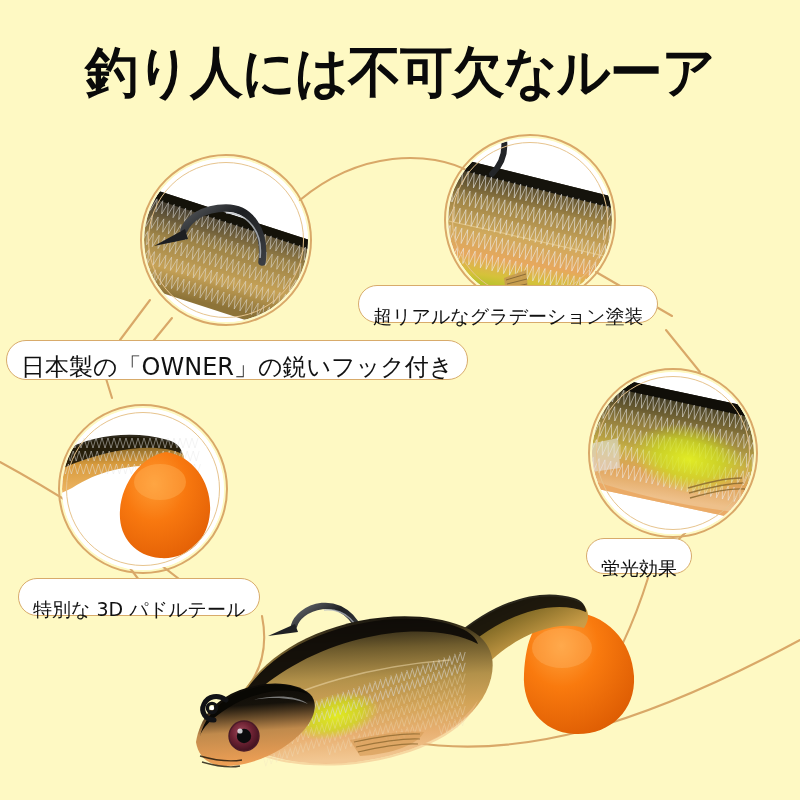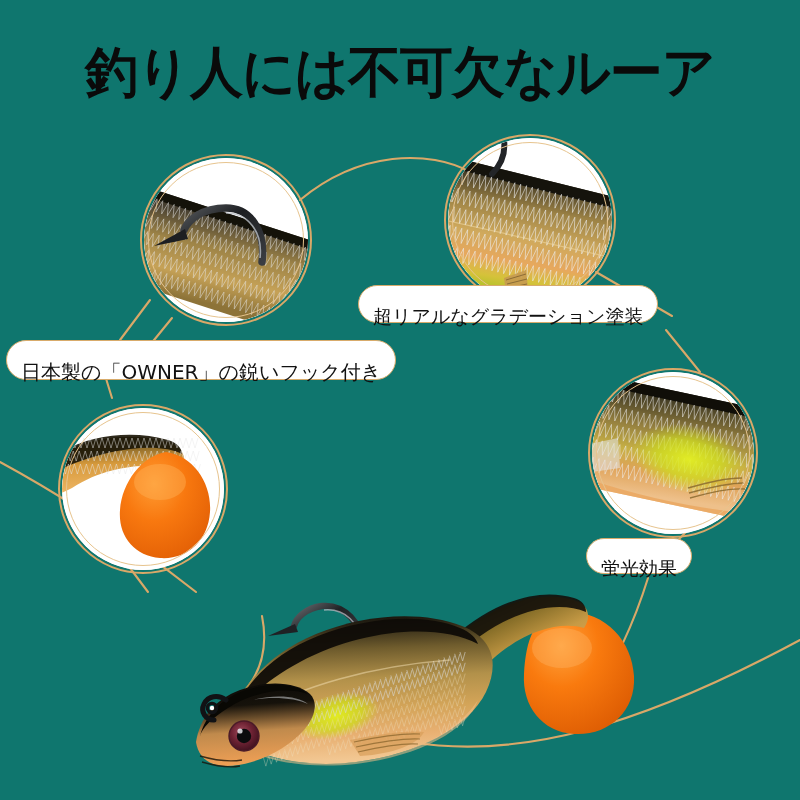--- a/index.html
+++ b/index.html
@@ -4,21 +4,21 @@
 <style>
   html, body {
     margin: 0;
     padding: 0;
     background: #ffffff;
   }
   #stage {
     position: relative;
     width: 800px;
     height: 800px;
-    background: #0f766e;
+    background: #fef9c3;
     overflow: hidden;
     font-family: "Liberation Sans", "DejaVu Sans", sans-serif;
   }
 
   
   .title {
     position: absolute;
     left: 0;
     top: 36px;
     width: 800px;
@@ -56,21 +56,21 @@
     justify-content: center;
     font-family: "DejaVu Sans", "Liberation Sans", sans-serif;
     font-size: 19px;
     font-weight: 400;
     color: #111111;
     white-space: nowrap;
     padding: 0 14px;
     letter-spacing: 0px;
   }
   #pill-gradation { left: 358px; top: 285px; height: 38px; }
-  #pill-hook      { left: 6px;   top: 340px; height: 40px; font-size: 20px; }
+  #pill-hook      { left: 6px;   top: 340px; height: 40px; font-size: 24px; align-items: flex-end; }
   #pill-paddle    { left: 18px;  top: 578px; height: 38px; }
   #pill-fluor     { left: 586px; top: 538px; height: 36px; }
 
   .pill-text { display: block; line-height: 1; margin-top: 24px; }
 
   
   .zoom-circle {
     position: absolute;
     z-index: 4;
     border-radius: 50%;
@@ -1374,18 +1374,21 @@
   </svg>
 
   <div class="pill" id="pill-gradation">
     <span class="pill-text">超リアルなグラデーション塗装</span>
   </div>
 
   <div class="pill" id="pill-hook">
     <span class="pill-text">日本製の「OWNER」の鋭いフック付き</span>
   </div>
 
+  <div class="pill" id="pill-paddle">
+    <span class="pill-text">特別な 3D パドルテール</span>
+  </div>
 
   <div class="pill" id="pill-fluor">
     <span class="pill-text">蛍光効果</span>
   </div>
 
 </div>
 
 </body></html>

